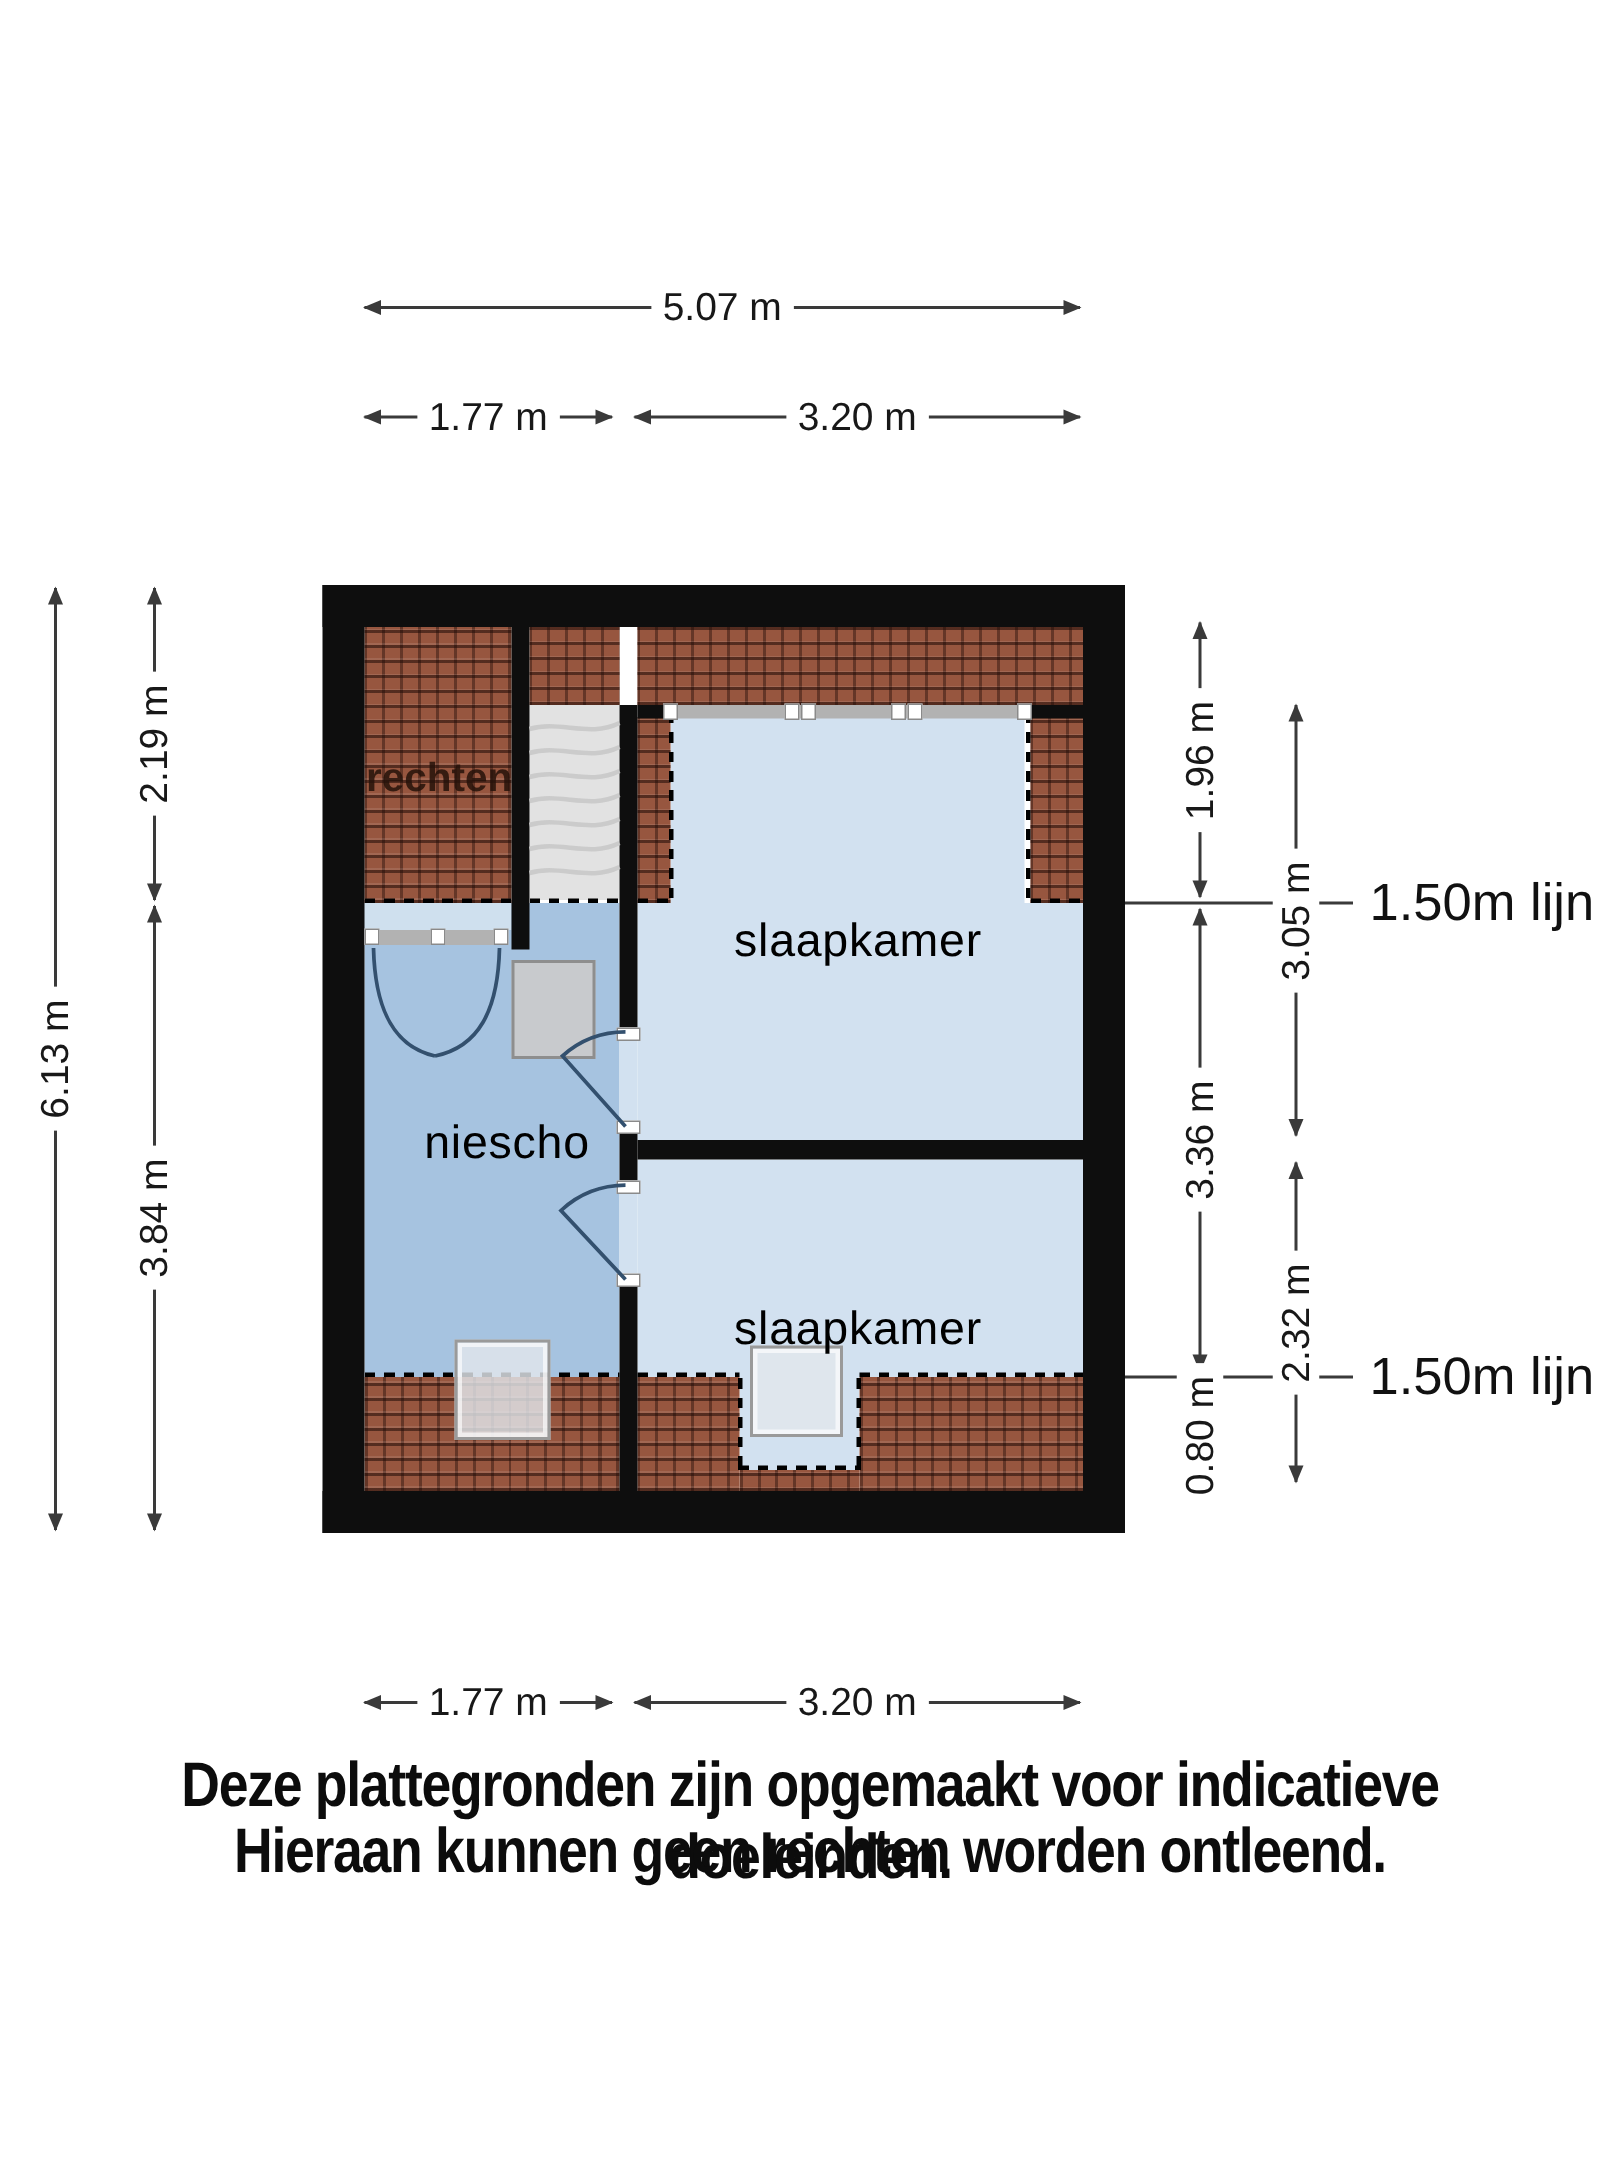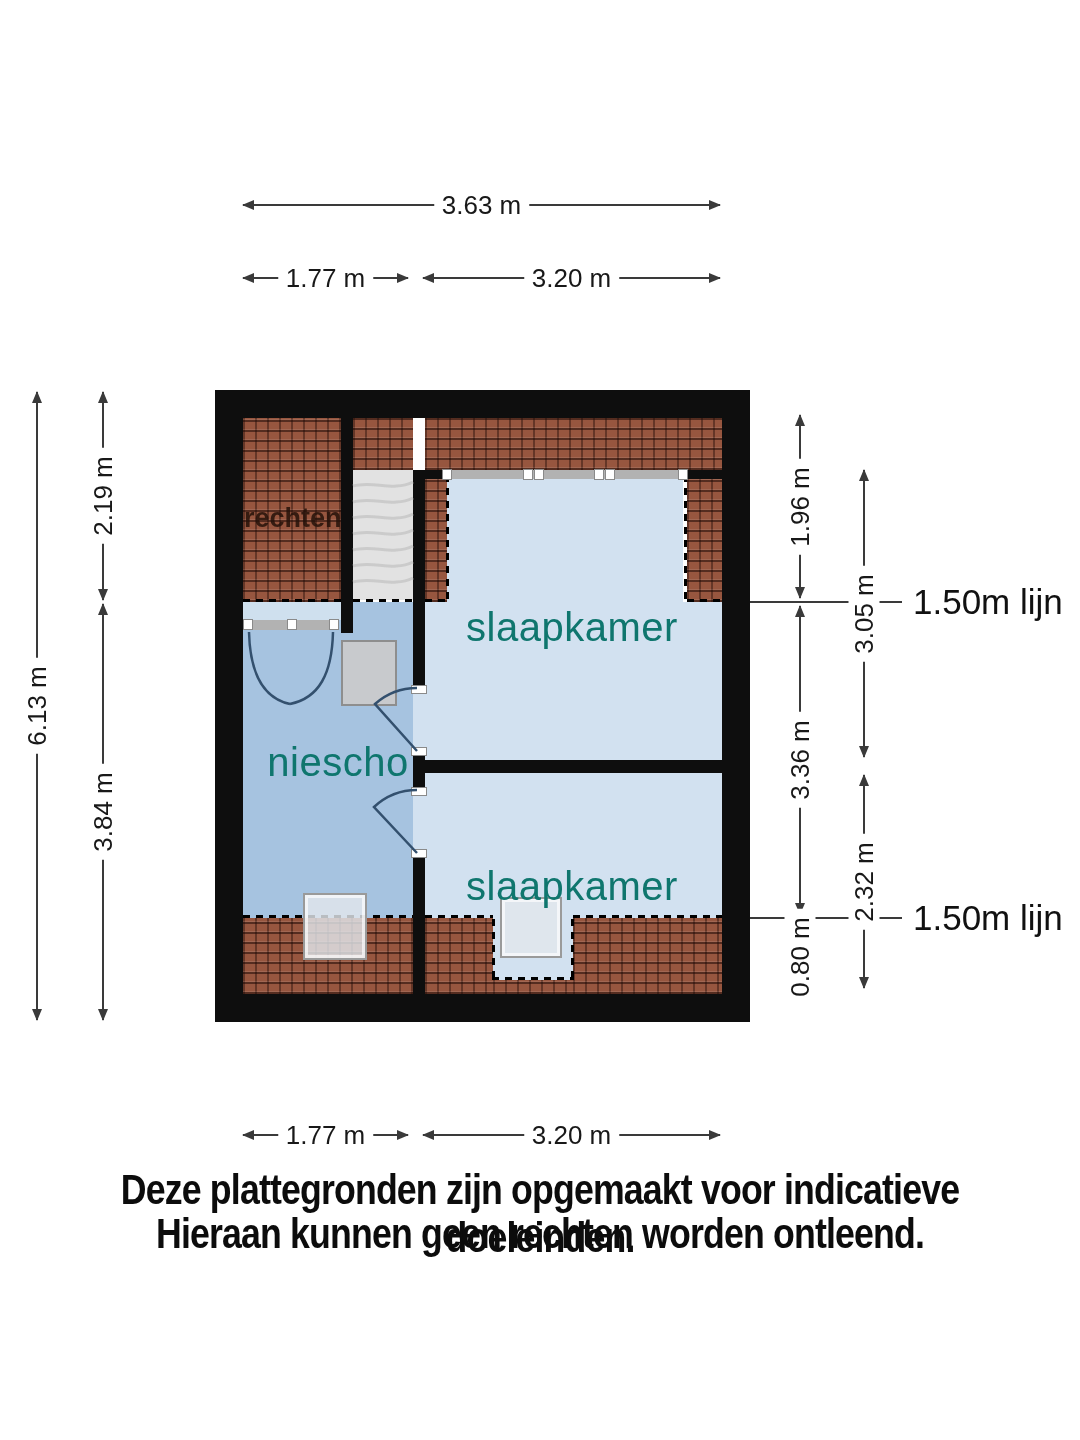--- a/index.html
+++ b/index.html
@@ -15,21 +15,21 @@
   .hall{position:absolute;background:#a6c3e0;}
   .stairs{position:absolute;background:#e2e2e2;}
   .dash-h{position:absolute;height:3px;background:repeating-linear-gradient(90deg,#000 0 7px,rgba(0,0,0,0) 7px 13px);}
   .dash-v{position:absolute;width:3px;background:repeating-linear-gradient(0deg,#000 0 7px,rgba(0,0,0,0) 7px 13px);}
   .gray-band{position:absolute;background:#b2b2b2;}
   .wsq{position:absolute;width:10px;height:11px;background:#fff;border:1px solid #8a8a8a;box-sizing:border-box;}
   .jamb{position:absolute;width:16px;height:9px;background:#fff;border:1px solid #8a8a8a;box-sizing:border-box;}
   .gapfill{position:absolute;background:#d2e1f0;}
   .shaft{position:absolute;background:rgba(203,203,203,.92);border:2px solid #8e8e8e;box-sizing:border-box;}
   .skylight{position:absolute;background:rgba(226,230,235,.82);border:2px solid #9a9a9a;box-shadow:inset 0 0 0 3px rgba(255,255,255,.65);box-sizing:border-box;}
-  .room-label{position:absolute;color:#0f766e;font-size:40px;letter-spacing:.5px;white-space:nowrap;transform:translate(-50%,-50%);}
+  .room-label{position:absolute;color:#000000;font-size:31px;letter-spacing:.5px;white-space:nowrap;transform:translate(-50%,-50%);}
   .knee-label{position:absolute;color:#26120a;opacity:.85;font-size:27px;font-weight:600;white-space:nowrap;overflow:hidden;}
   
   .dimh{position:absolute;height:2px;background:#3a3a3a;}
   .dimv{position:absolute;width:2px;background:#3a3a3a;}
   .dimh .ah-l{position:absolute;left:-1px;top:-4px;width:0;height:0;border-top:5px solid rgba(0,0,0,0);border-bottom:5px solid rgba(0,0,0,0);border-right:12px solid #3a3a3a;}
   .dimh .ah-r{position:absolute;right:-1px;top:-4px;width:0;height:0;border-top:5px solid rgba(0,0,0,0);border-bottom:5px solid rgba(0,0,0,0);border-left:12px solid #3a3a3a;}
   .dimv .ah-t{position:absolute;top:-1px;left:-4px;width:0;height:0;border-left:5px solid rgba(0,0,0,0);border-right:5px solid rgba(0,0,0,0);border-bottom:12px solid #3a3a3a;}
   .dimv .ah-b{position:absolute;bottom:-1px;left:-4px;width:0;height:0;border-left:5px solid rgba(0,0,0,0);border-right:5px solid rgba(0,0,0,0);border-top:12px solid #3a3a3a;}
   .dlbl{position:absolute;left:50%;top:50%;transform:translate(-50%,-50%);background:#fff;padding:0 8px;
         font-size:26px;color:#181818;white-space:nowrap;}
@@ -138,21 +138,21 @@
   <div class="room-label" style="left:572px;top:886px;">slaapkamer</div>
 
   <div class="lijn-line" style="left:750px;top:601px;width:152px;"></div>
   <div class="lijn-lbl" style="left:913px;top:602px;">1.50m lijn</div>
   <div class="lijn-line" style="left:750px;top:917px;width:152px;"></div>
   <div class="lijn-lbl" style="left:913px;top:918px;">1.50m lijn</div>
 
   <div class="dimh" style="left:243px;top:204px;width:477px;">
     <i class="ah-l"></i>
       <i class="ah-r"></i>
-    <span class="dlbl">3.63 m</span>
+    <span class="dlbl">5.07 m</span>
   </div>
   <div class="dimh" style="left:243px;top:277px;width:165px;">
     <i class="ah-l"></i>
       <i class="ah-r"></i>
     <span class="dlbl">1.77 m</span>
   </div>
   <div class="dimh" style="left:423px;top:277px;width:297px;">
     <i class="ah-l"></i>
       <i class="ah-r"></i>
     <span class="dlbl">3.20 m</span>

